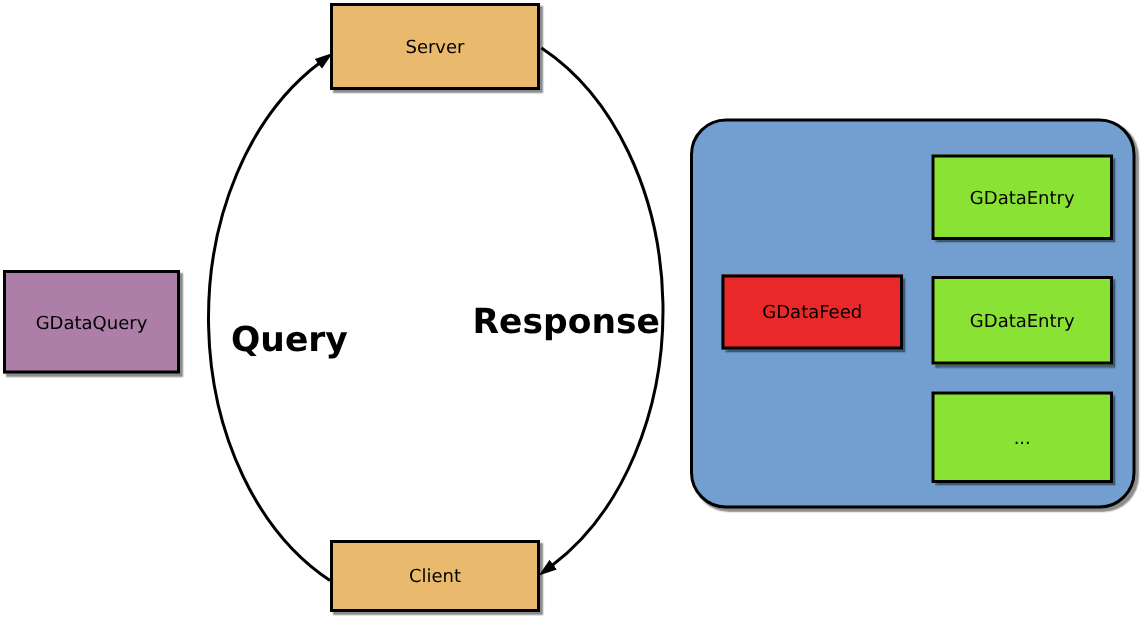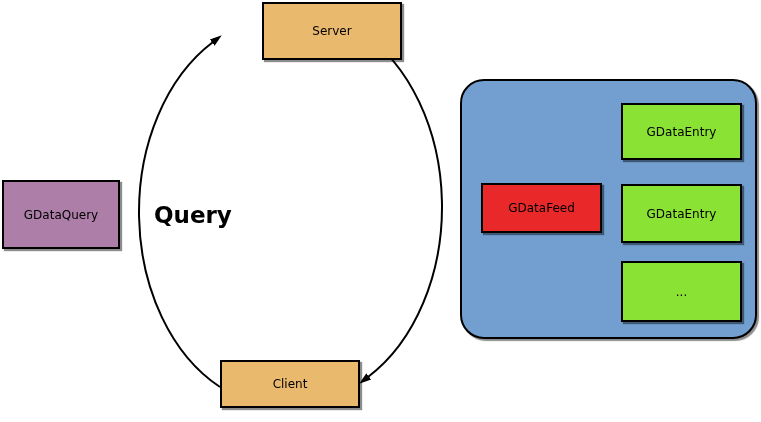--- a/index.html
+++ b/index.html
@@ -56,21 +56,21 @@
   #n-gdataentry-mid { left: 159px; top: 103px; width: 121px; height: 59px; }
   #n-gdataentry-more{ left: 159px; top: 180px; width: 121px; height: 61px; }
 
   .edge-label {
     position: absolute;
     font-weight: bold;
     font-size: 23px;
     color: #000000;
     white-space: nowrap;
   }
-  #query-label    { left: 154px; top: 202px; }
+  #query-label    { left: 154px; top: 214px; }
   #response-label { left: 315px; top: 202px; }
 </style>
 </head>
 <body>
 
 <div class="canvas">
 
   <svg class="arcs" viewBox="0 0 761 422" xmlns="http://www.w3.org/2000/svg">
     <defs>
       <marker id="arrowhead" markerUnits="userSpaceOnUse" markerWidth="16" markerHeight="12" refX="1" refY="5" orient="auto">
@@ -78,30 +78,31 @@
       </marker>
     </defs>
     <path d="M 220 387 A 145 195 0 0 1 213 42" fill="none" stroke="#000000" stroke-width="2" marker-end="url(#arrowhead)"></path>
     <path d="M 361 32 A 145 195 0 0 1 368 377" fill="none" stroke="#000000" stroke-width="2" marker-end="url(#arrowhead)"></path>
   </svg>
 
   <div class="node" id="n-gdataquery" style="background-color: rgb(173, 127, 168);">
     <span class="node-label">GDataQuery</span>
   </div>
 
-  <div class="node" id="n-server" style="background-color: rgb(233, 185, 110); margin-left: 42px;">
+  <div class="node" id="n-server" style="background-color: rgb(233, 185, 110);">
     <span class="node-label">Server</span>
   </div>
 
   <div class="node" id="n-client" style="background-color: rgb(233, 185, 110);">
     <span class="node-label">Client</span>
   </div>
 
   <div class="edge-label" id="query-label">Query</div>
 
+  <div class="edge-label" id="response-label">Response</div>
 
   <div class="group" style="background-color: rgb(114, 159, 207);">
 
     <div class="node" id="n-gdatafeed" style="background-color: rgb(233, 41, 41);">
       <span class="node-label">GDataFeed</span>
     </div>
 
     <div class="node" id="n-gdataentry-top" style="background-color: rgb(138, 226, 52);">
       <span class="node-label">GDataEntry</span>
     </div>

